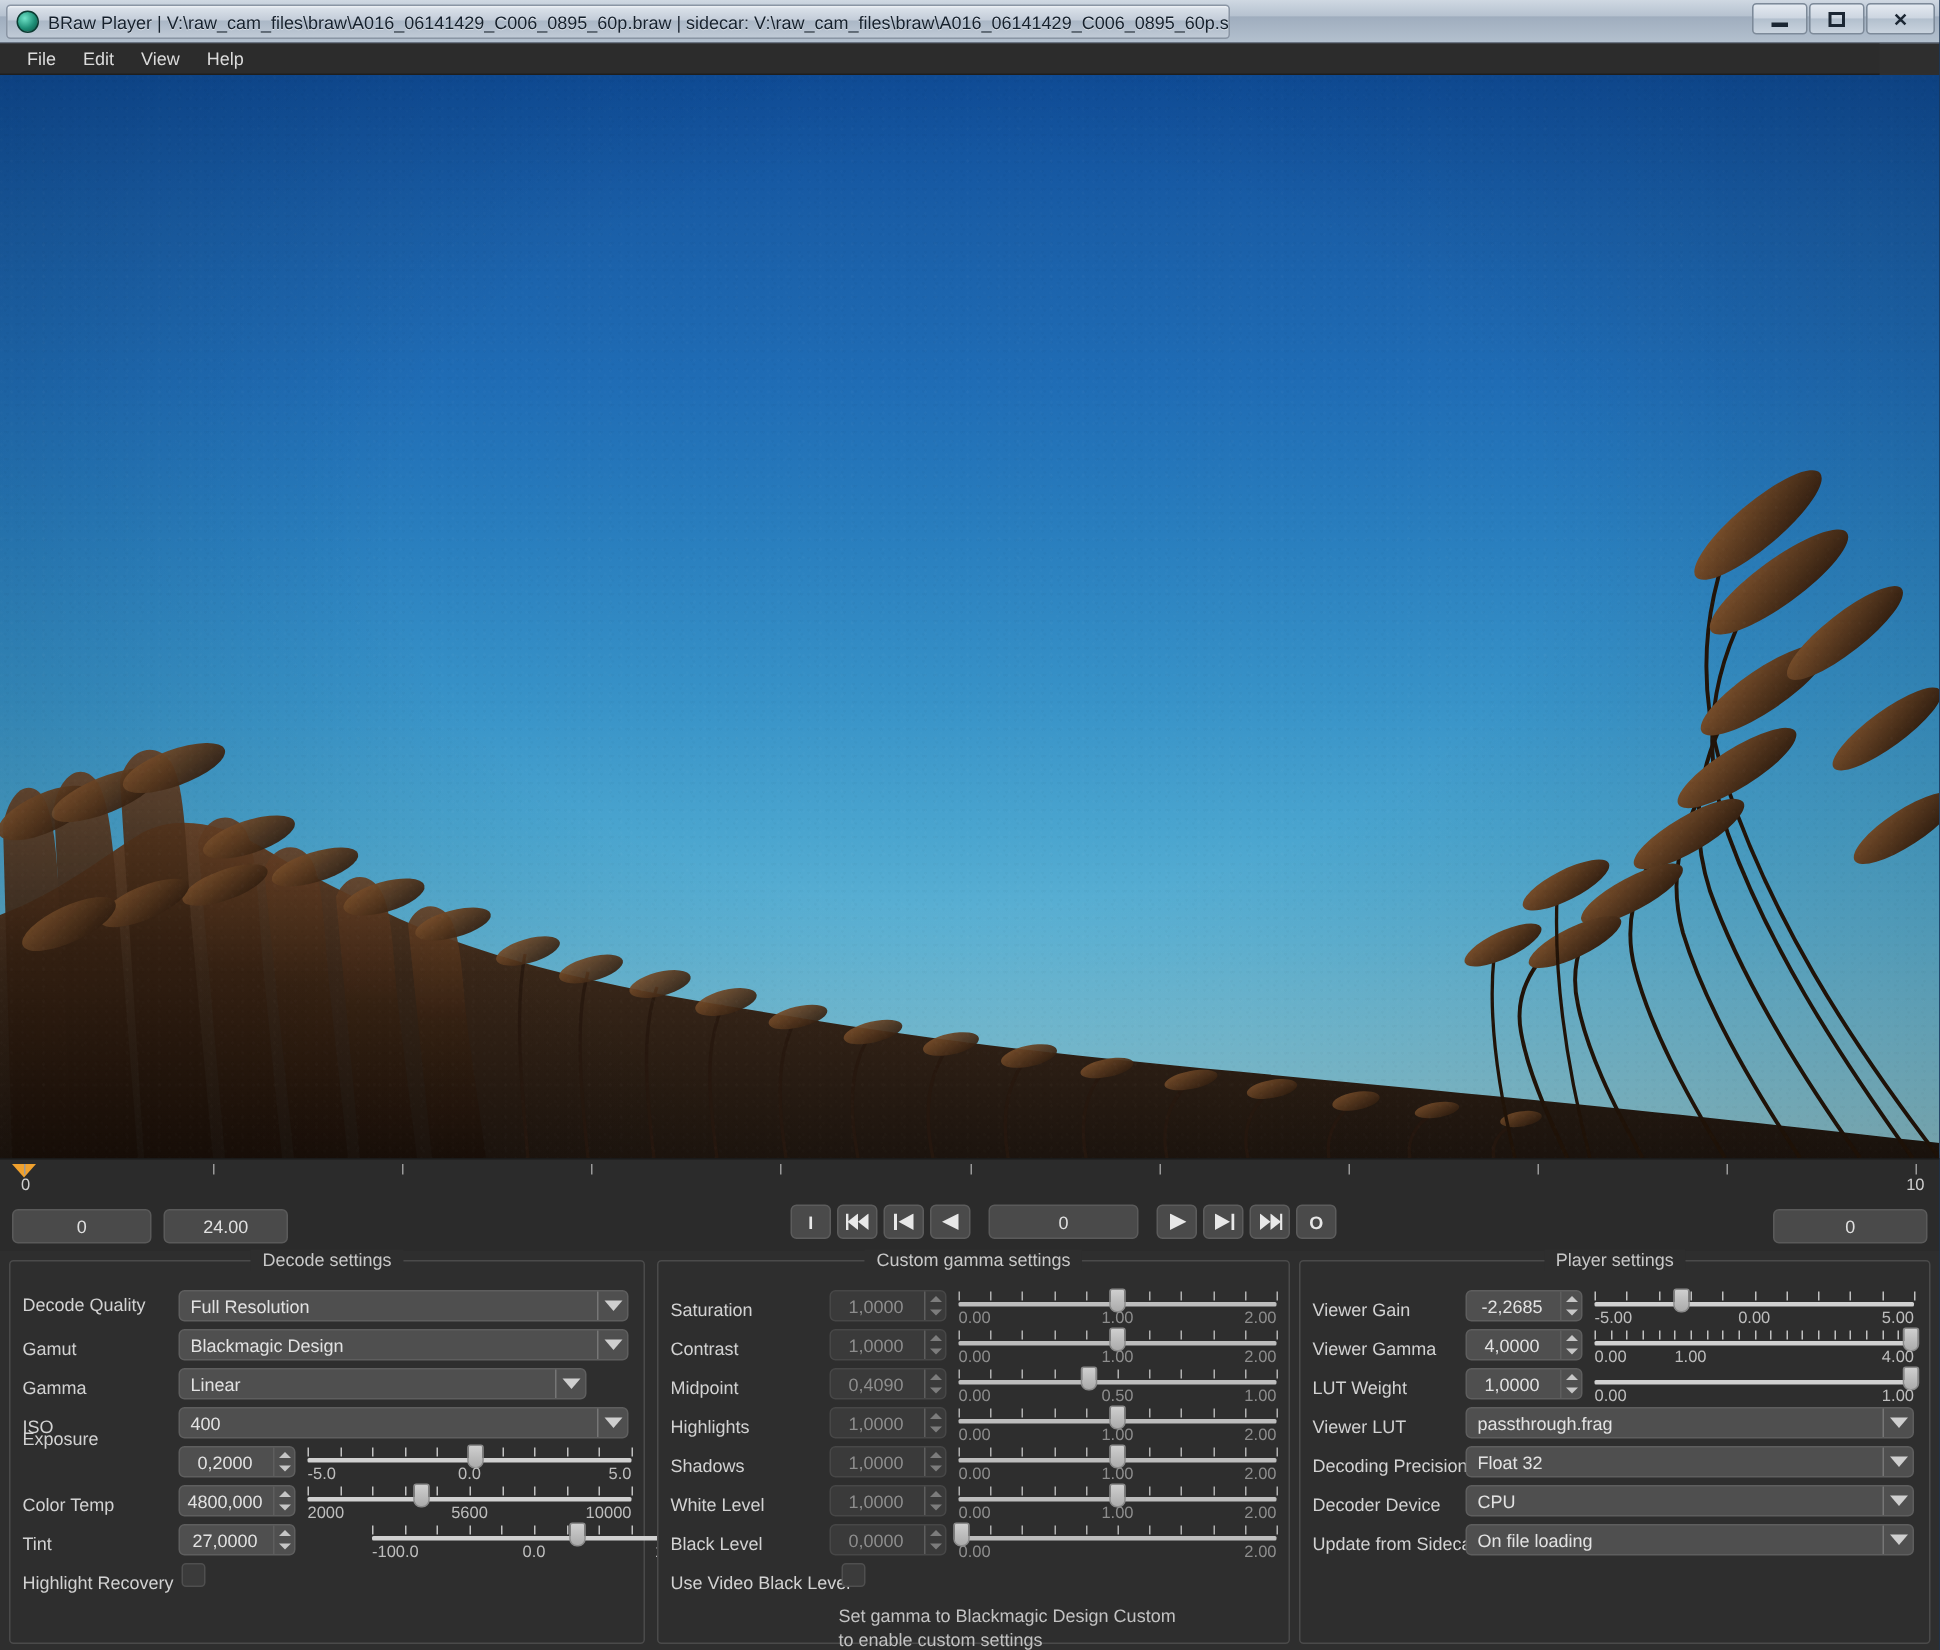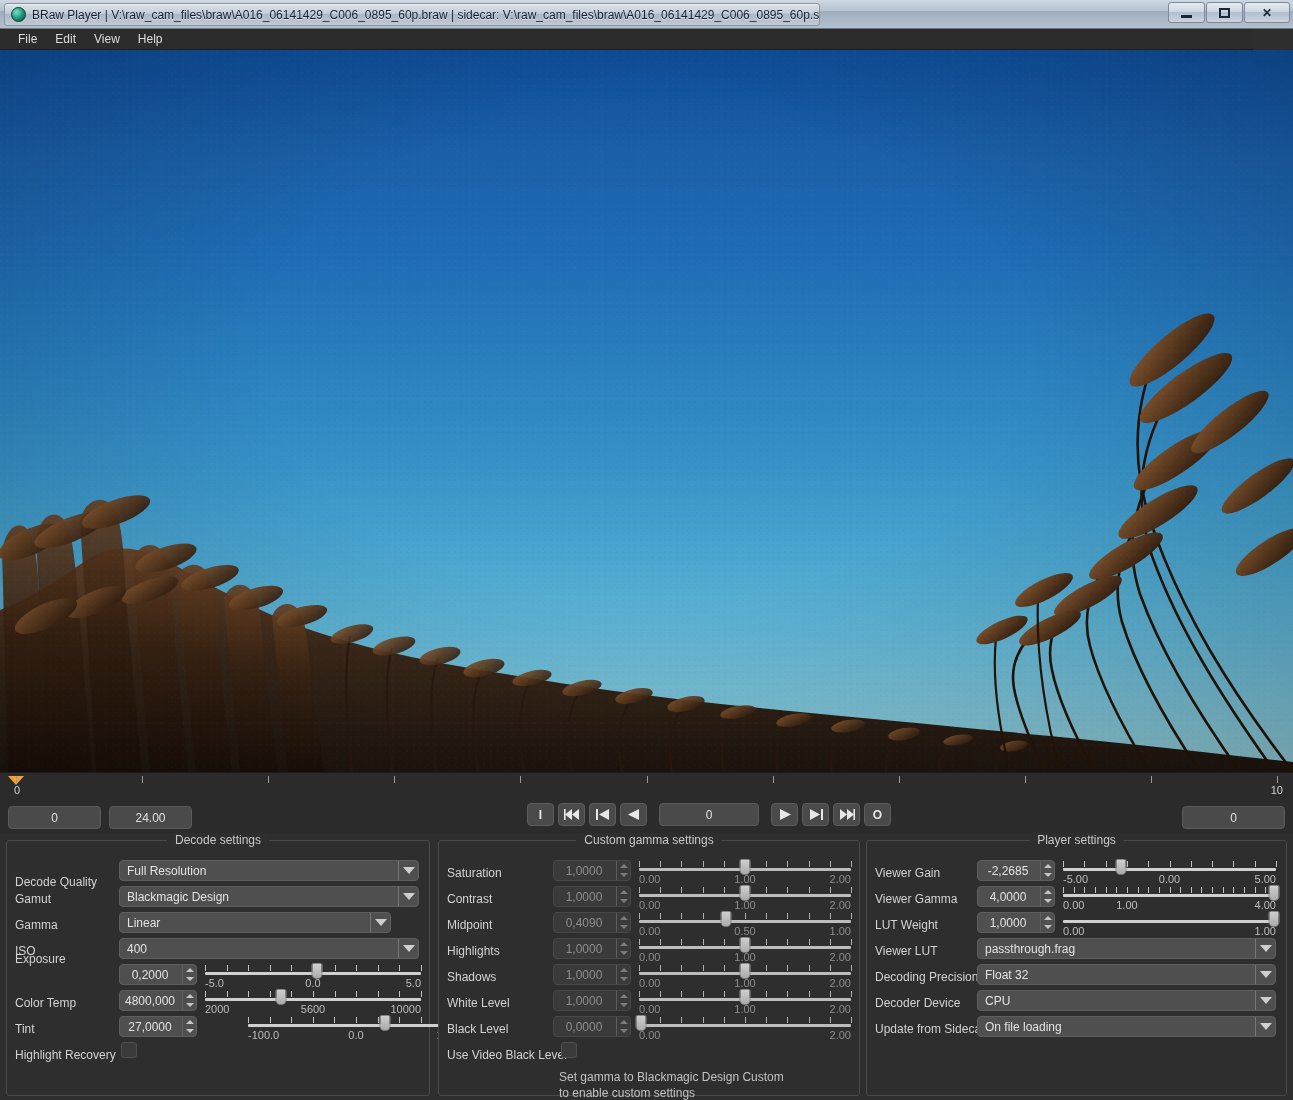--- a/index.html
+++ b/index.html
@@ -404,21 +404,21 @@
       </svg>
     </div>
     <div class="tbtn">O</div>
   </div>
 
   <div class="panels">
 
     <div class="group" id="grp-decode">
       <div class="legend">Decode settings</div>
 
-      <div class="row" style="top:30px;">
+      <div class="row" style="top:18px;">
           <span class="lbl">Decode Quality</span>
         </div>
       <div class="combo" style="left:112px; top:19px; width:300px;">
         <span class="txt">Full Resolution</span>
         <span class="arrowbox">
             <i></i>
           </span>
       </div>
 
       <div class="row" style="top:47px;">

